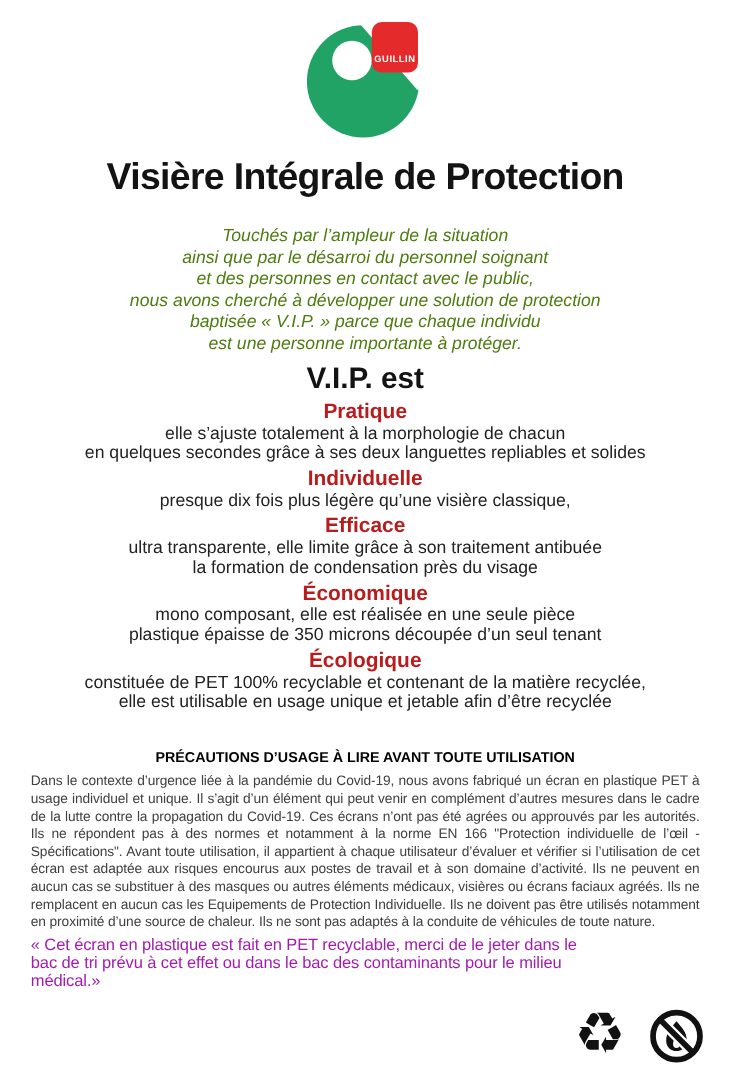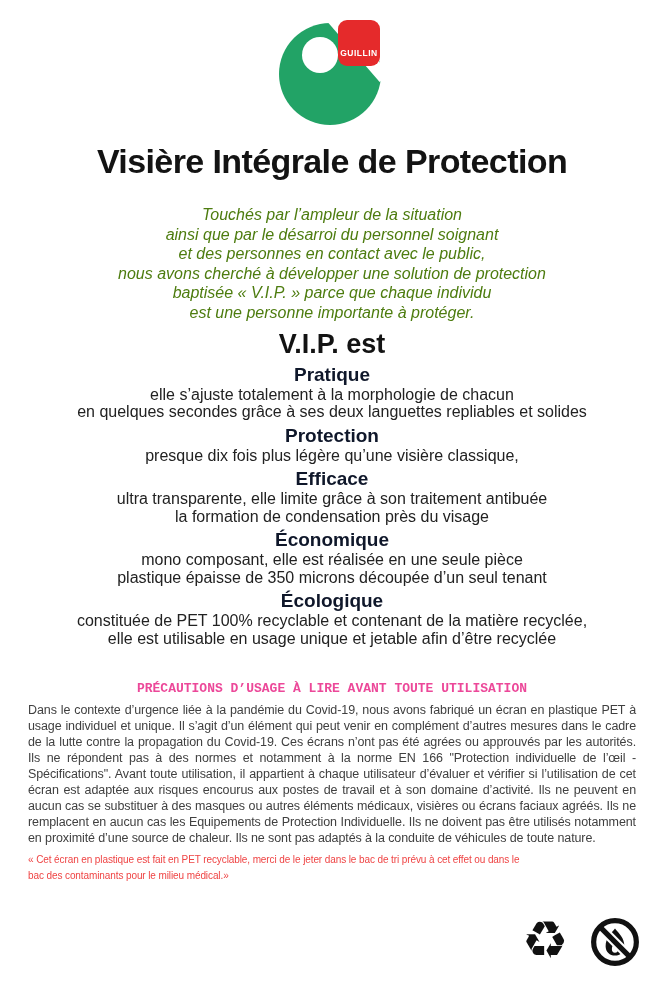--- a/index.html
+++ b/index.html
@@ -41,51 +41,50 @@
     line-height: 1.1;
   }
 
   
   .features { text-align: center; }
   .feature-title {
     margin-top: 4px;
     font-size: 19px;
     font-weight: 800;
     line-height: 22px;
-    color: #0f172a;
+    color: #b91c1c;
   }
   .feature-line { font-size: 16px; line-height: 17.5px; color: #222; }
 
   
   .precautions { margin: 34px 28px 0; }
   .precautions-heading {
     text-align: center;
     font-size: 13px;
     font-weight: 800;
     line-height: 15px;
-    color: #ec4899;
-    font-family: Liberation Mono, monospace;
+    color: #000000;
   }
   .precautions-body {
     margin-top: 6px;
     font-size: 12.5px;
     line-height: 16px;
     letter-spacing: -0.1px;
     text-align: justify;
     color: #404040;
   }
 
   
   .recycling-note {
     margin: 6px 28px 0;
     max-width: 500px;
-    font-size: 10px;
+    font-size: 15px;
     line-height: 16px;
     letter-spacing: -0.1px;
-    color: #ef4444;
+    color: #a21caf;
   }
   .recycle-glyph {
     position: absolute;
     left: 522px; top: 898px;
     font-family: "DejaVu Sans", sans-serif;
     font-size: 52px;
     line-height: 52px;
     color: #111;
   }
   .no-fire { position: absolute; left: 590px; top: 901px; }
@@ -124,21 +123,21 @@
 
   <div class="features">
 
     <div class="feature">
       <h3 class="feature-title">Pratique</h3>
       <div class="feature-line">elle s’ajuste totalement à la morphologie de chacun</div>
       <div class="feature-line">en quelques secondes grâce à ses deux languettes repliables et solides</div>
     </div>
 
     <div class="feature">
-      <h3 class="feature-title">Protection</h3>
+      <h3 class="feature-title">Individuelle</h3>
       <div class="feature-line">presque dix fois plus légère qu’une visière classique,</div>
     </div>
 
     <div class="feature">
       <h3 class="feature-title">Efficace</h3>
       <div class="feature-line">ultra transparente, elle limite grâce à son traitement antibuée</div>
       <div class="feature-line">la formation de condensation près du visage</div>
     </div>
 
     <div class="feature">

